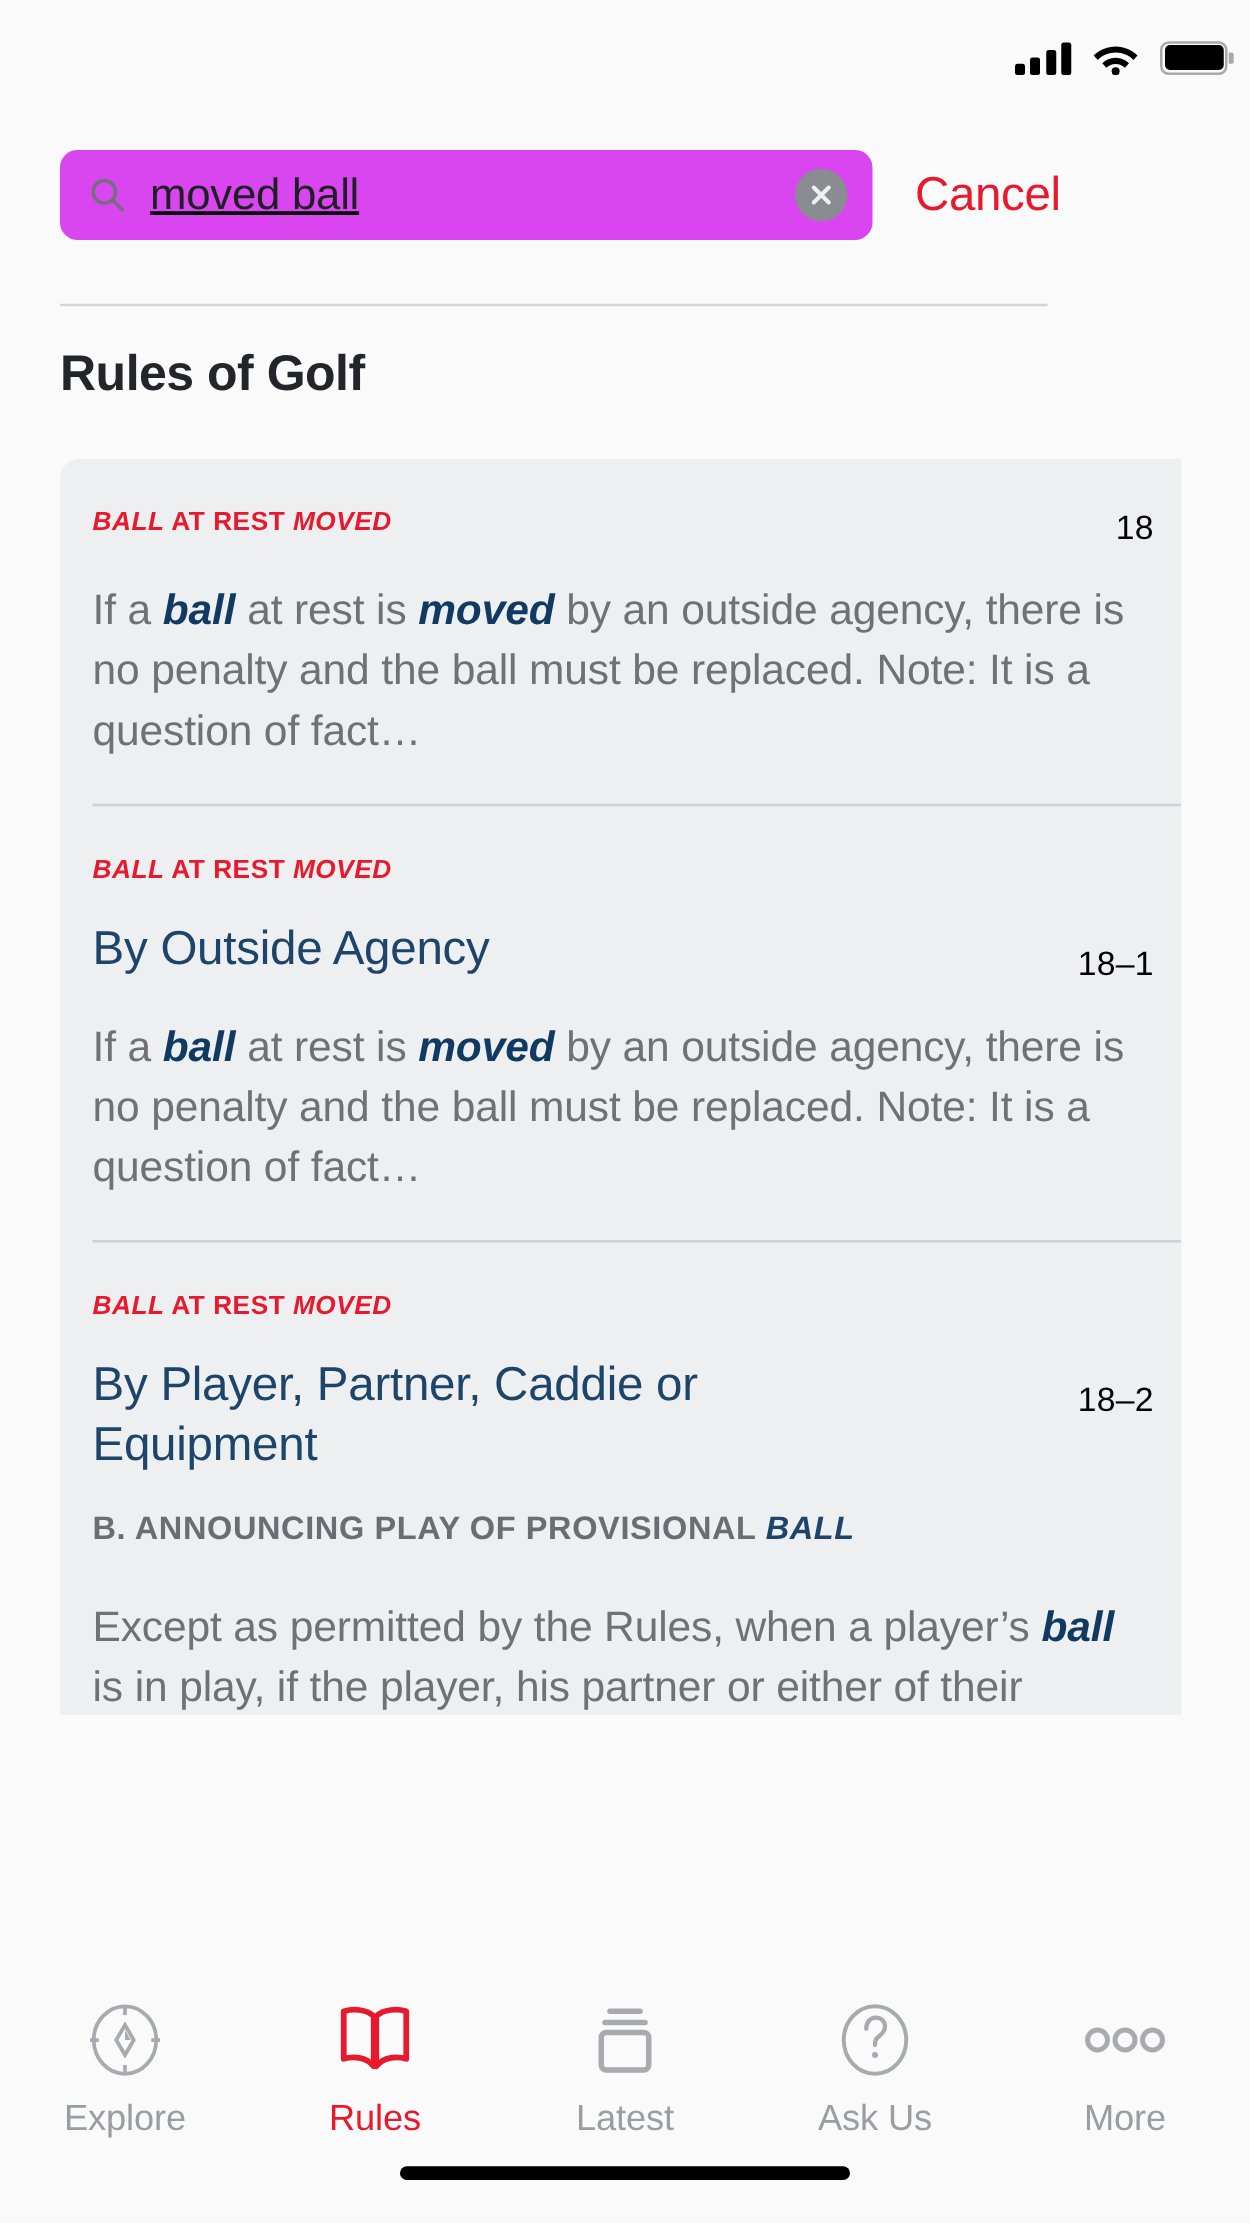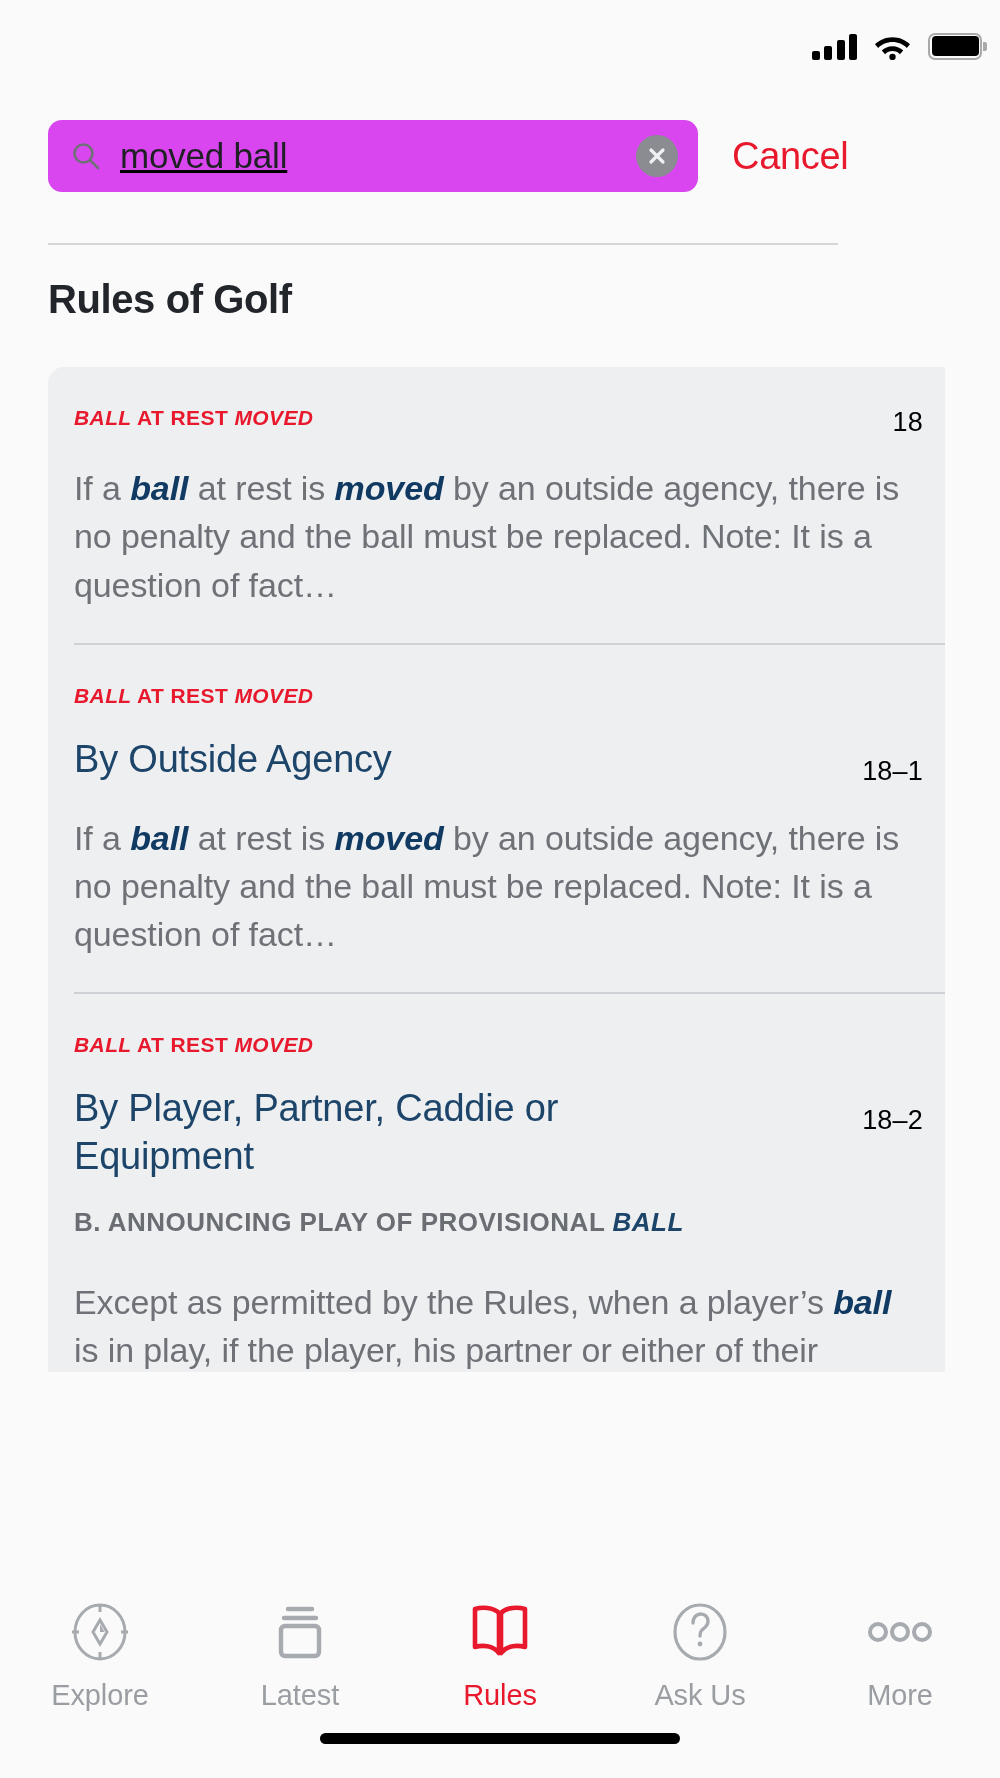--- a/index.html
+++ b/index.html
@@ -249,41 +249,41 @@
           <path d="M31 23 L35.5 31 L31 31 Z" fill="#A7AAAF"></path>
           <line x1="31" y1="4" x2="31" y2="11" stroke="#A7AAAF" stroke-width="3"></line>
           <line x1="31" y1="51" x2="31" y2="58" stroke="#A7AAAF" stroke-width="3"></line>
           <line x1="3" y1="31" x2="10" y2="31" stroke="#A7AAAF" stroke-width="3"></line>
           <line x1="52" y1="31" x2="59" y2="31" stroke="#A7AAAF" stroke-width="3"></line>
         </svg>
       </div>
       <div class="tablabel">Explore</div>
     </div>
 
+    <div class="tab active">
+      <div class="tabicon">
+        <svg width="62" height="58" viewBox="0 0 62 58">
+          <path d="M30 10 C24 4 13 4 6 6 L6 44 C13 42 24 42 30 50 Z" fill="none" stroke="#E8192C" stroke-width="4.6" stroke-linejoin="round"></path>
+          <path d="M32 10 C38 4 49 4 56 6 L56 44 C49 42 38 42 32 50 Z" fill="none" stroke="#E8192C" stroke-width="4.6" stroke-linejoin="round"></path>
+        </svg>
+      </div>
+      <div class="tablabel">Rules</div>
+    </div>
+
     <div class="tab">
       <div class="tabicon">
         <svg width="62" height="58" viewBox="0 0 62 58">
           <line x1="19" y1="6" x2="43" y2="6" stroke="#A7AAAF" stroke-width="4.4" stroke-linecap="round"></line>
           <line x1="15" y1="15" x2="47" y2="15" stroke="#A7AAAF" stroke-width="4.4" stroke-linecap="round"></line>
           <rect x="12" y="23" width="38" height="30" rx="4" fill="none" stroke="#A7AAAF" stroke-width="4.4"></rect>
         </svg>
       </div>
       <div class="tablabel">Latest</div>
     </div>
 
-    <div class="tab active">
-      <div class="tabicon">
-        <svg width="62" height="58" viewBox="0 0 62 58">
-          <path d="M30 10 C24 4 13 4 6 6 L6 44 C13 42 24 42 30 50 Z" fill="none" stroke="#E8192C" stroke-width="4.6" stroke-linejoin="round"></path>
-          <path d="M32 10 C38 4 49 4 56 6 L56 44 C49 42 38 42 32 50 Z" fill="none" stroke="#E8192C" stroke-width="4.6" stroke-linejoin="round"></path>
-        </svg>
-      </div>
-      <div class="tablabel">Rules</div>
-    </div>
-
     <div class="tab">
       <div class="tabicon">
         <svg width="62" height="62" viewBox="0 0 62 62">
           <ellipse cx="31" cy="31" rx="25" ry="27" fill="none" stroke="#A7AAAF" stroke-width="3.2"></ellipse>
           <path d="M24 22 C24 16 28 13 31.5 13 C36 13 39 16 39 20.5 C39 25 35 27 32.5 29.5 C31.2 31 31 33 31 35" fill="none" stroke="#A7AAAF" stroke-width="3.4" stroke-linecap="round"></path>
           <circle cx="31" cy="43" r="2.4" fill="#A7AAAF"></circle>
         </svg>
       </div>
       <div class="tablabel">Ask Us</div>
     </div>

